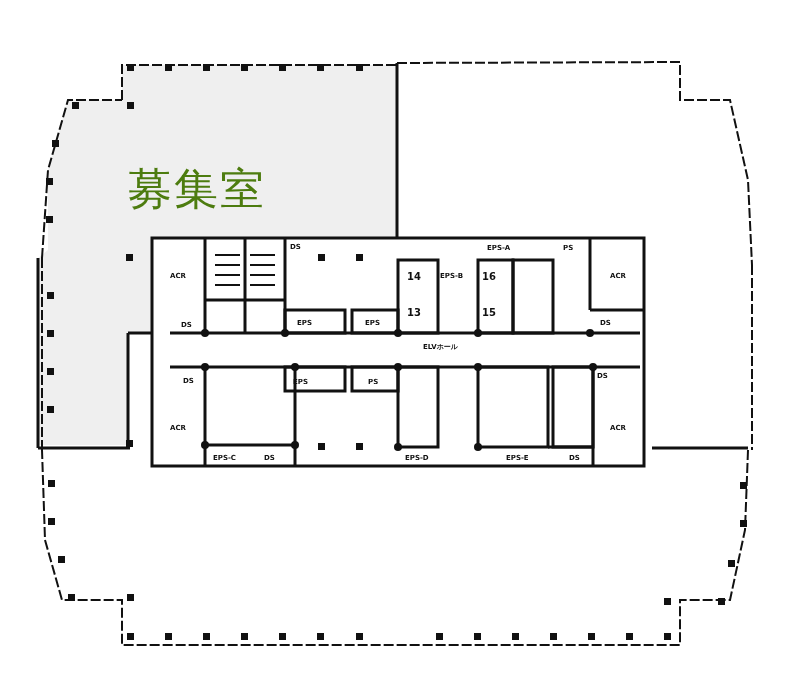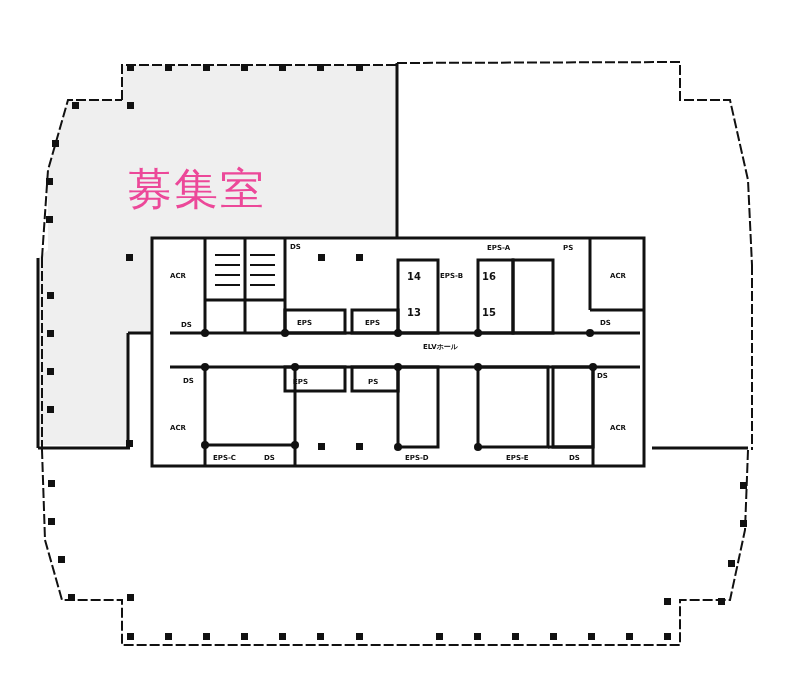--- a/index.html
+++ b/index.html
@@ -1,18 +1,18 @@
 <!DOCTYPE html>
 <html><head>
   <meta charset="utf-8">
   <style>
     html, body { margin: 0; padding: 0; background: #ffffff; }
     body { width: 787px; height: 682px; position: relative; overflow: hidden; font-family: "DejaVu Sans", sans-serif; }
     #plan { position: absolute; left: 0; top: 0; width: 787px; height: 682px; }
-    .title { position: absolute; left: 128px; top: 160px; font-size: 44px; letter-spacing: 2px; color: #ec4899; font-family: "DejaVu Sans", sans-serif; }
+    .title { position: absolute; left: 128px; top: 160px; font-size: 44px; letter-spacing: 2px; color: #4d7c0f; font-family: "DejaVu Sans", sans-serif; }
     .lbl { font-family: "DejaVu Sans", sans-serif; font-weight: bold; fill: #111; }
   </style>
 </head>
 <body>
 
 <svg id="plan" viewBox="0 0 787 682" xmlns="http://www.w3.org/2000/svg">
 
   <polygon points="122,65 397,65 397,238 152,238 152,333 128,333 128,445 38,445 38,258 48,250 48,170 68,100 122,100" fill="#efefef" stroke="none"></polygon>
 
   <g fill="none" stroke="#111" stroke-width="2" stroke-dasharray="10,3">

